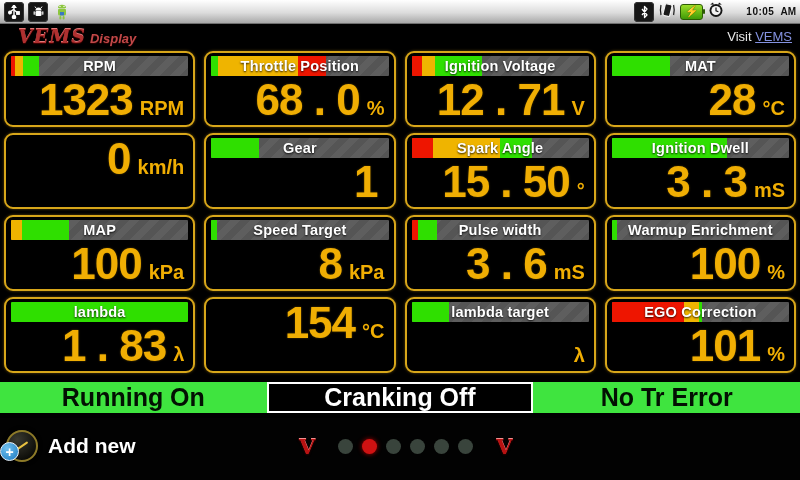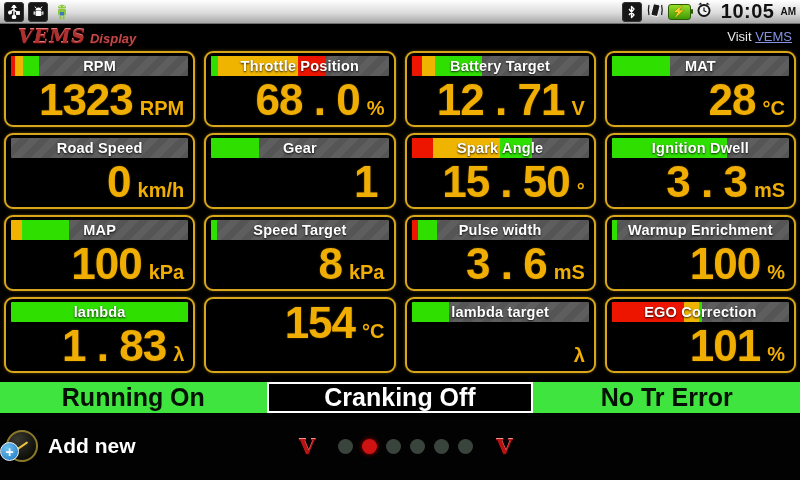--- a/index.html
+++ b/index.html
@@ -8,21 +8,21 @@
 
   
   .statusbar{height:24px;background:linear-gradient(#ffffff,#dcdcdc 55%,#a8a8a8);
     border-bottom:1px solid #6f6f6f;display:flex;align-items:center;justify-content:space-between;
     padding:0 4px;box-sizing:border-box;}
   .sb-group{display:flex;align-items:center;gap:4px;}
   .sb-chip{width:20px;height:20px;background:#161616;border-radius:4px;display:flex;
     align-items:center;justify-content:center;box-shadow:inset 0 0 0 1px #333;}
   .sb-chip svg{display:block;}
   .robot{width:20px;height:20px;display:flex;align-items:center;justify-content:center;}
-  .clock-time{font-size:20px;font-weight:bold;color:#111;margin-left:4px;letter-spacing:.5px;}
+  .clock-time{font-size:10px;font-weight:bold;color:#111;margin-left:17px;letter-spacing:.5px;}
   .clock-ampm{font-size:10px;font-weight:bold;color:#111;margin-left:2px;}
   .battery{width:21px;height:14px;background:linear-gradient(#9ade2a,#3f9a06);border:1px solid #2c5b04;
     border-radius:3px;position:relative;display:flex;align-items:center;justify-content:center;}
   .battery:after{content:"";position:absolute;right:-3px;top:4px;width:2px;height:5px;background:#2c5b04;border-radius:1px;}
   .bolt{color:#eaffea;font-size:11px;font-weight:bold;line-height:1;text-shadow:0 0 1px #1c4a00;}
 
   
   .appheader{height:24px;background:#000;display:flex;align-items:center;justify-content:space-between;
     padding:0 8px 0 18px;box-sizing:border-box;gap:12px;}
   .logo{display:flex;align-items:baseline;gap:4px;}
@@ -179,43 +179,40 @@
       <span class="val">68 . 0</span>
       <span class="unit">%</span>
     </div>
   </div>
 
   <div class="cell">
     <div class="bar">
       <div class="seg" style="width: 6%; background: rgb(238, 21, 0);"></div>
         <div class="seg" style="width: 7%; background: rgb(239, 180, 0);"></div>
         <div class="seg" style="width: 27%; background: rgb(47, 223, 0);"></div>
-        <span class="bar-label">Battery Target</span>
+        <span class="bar-label">Ignition Voltage</span>
     </div>
     <div class="valrow">
       <span class="val">12 . 71</span>
       <span class="unit">V</span>
     </div>
   </div>
 
   <div class="cell">
     <div class="bar">
       <div class="seg" style="width: 33%; background: rgb(47, 223, 0);"></div>
         <span class="bar-label">MAT</span>
     </div>
     <div class="valrow">
       <span class="val">28</span>
       <span class="unit">°C</span>
     </div>
   </div>
 
   <div class="cell">
-    <div class="bar">
-      <span class="bar-label">Road Speed</span>
-    </div>
     <div class="valrow">
       <span class="val">0</span>
       <span class="unit">km/h</span>
     </div>
   </div>
 
   <div class="cell">
     <div class="bar">
       <div class="seg" style="width: 27%; background: rgb(47, 223, 0);"></div>
         <span class="bar-label">Gear</span>

